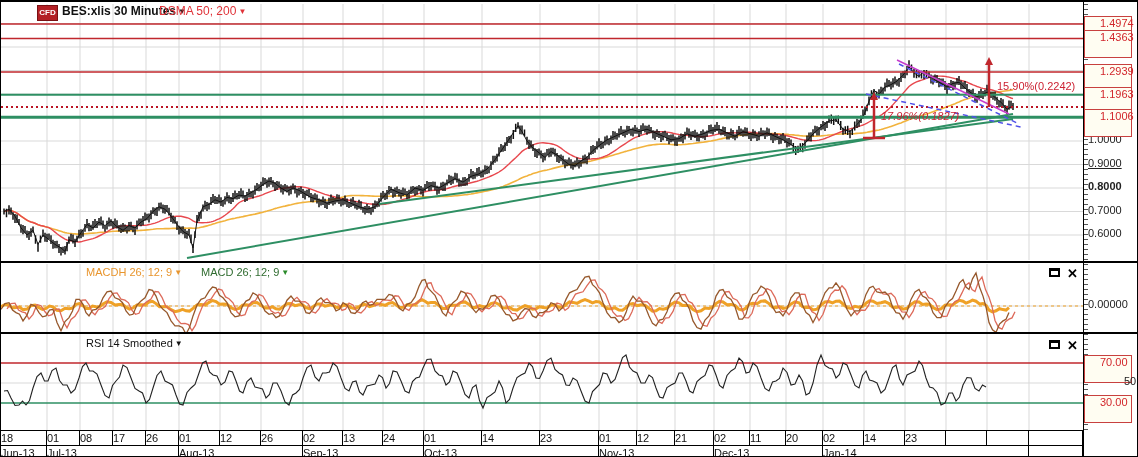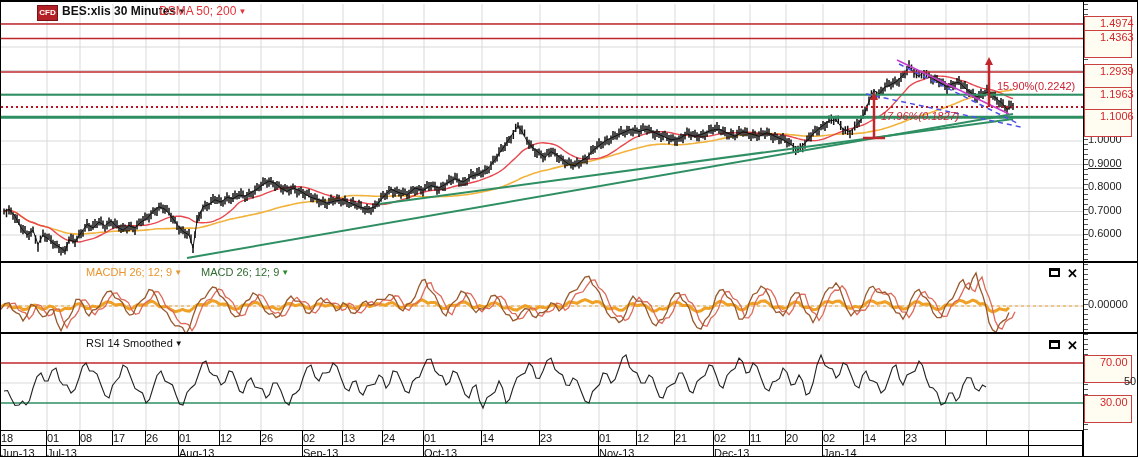--- a/index.html
+++ b/index.html
@@ -191,21 +191,21 @@
   <div class="vborder"></div>
 
   <div class="comb" style="top:2px;height:256px;"></div>
   <div class="comb" style="top:262px;height:68px;"></div>
   <div class="comb" style="top:332px;height:96px;"></div>
 
   <div id="axis-col">
       <div class="axis-label" style="top: 37px;">1.4000</div>
       <div class="axis-label" style="top: 131px;">1.0000</div>
       <div class="axis-label" style="top: 154.5px; text-decoration: underline;">0.9000</div>
-      <div class="axis-label" style="top: 178px;">0.8000</div>
+      <div class="axis-label" style="top: 178px; font-weight: bold;">0.8000</div>
       <div class="axis-label" style="top: 201.5px;">0.7000</div>
       <div class="axis-label" style="top: 225px;">0.6000</div>
       <div class="level-box" style="top: 14.111px;">1.4974</div>
       <div class="level-box" style="top: 28.4695px;">1.4363</div>
       <div class="level-box" style="top: 61.9335px;">1.2939</div>
       <div class="level-box" style="top: 84.8695px;">1.1963</div>
       <div class="level-box" style="top: 107.359px;">1.1006</div>
       <div class="axis-label" style="top: 296px;">0.00000</div>
       <div class="level-box" style="top: 353px;">70.00</div>
       <div class="axis-label" style="top: 373px; padding-left: 36px;">50.00</div>

